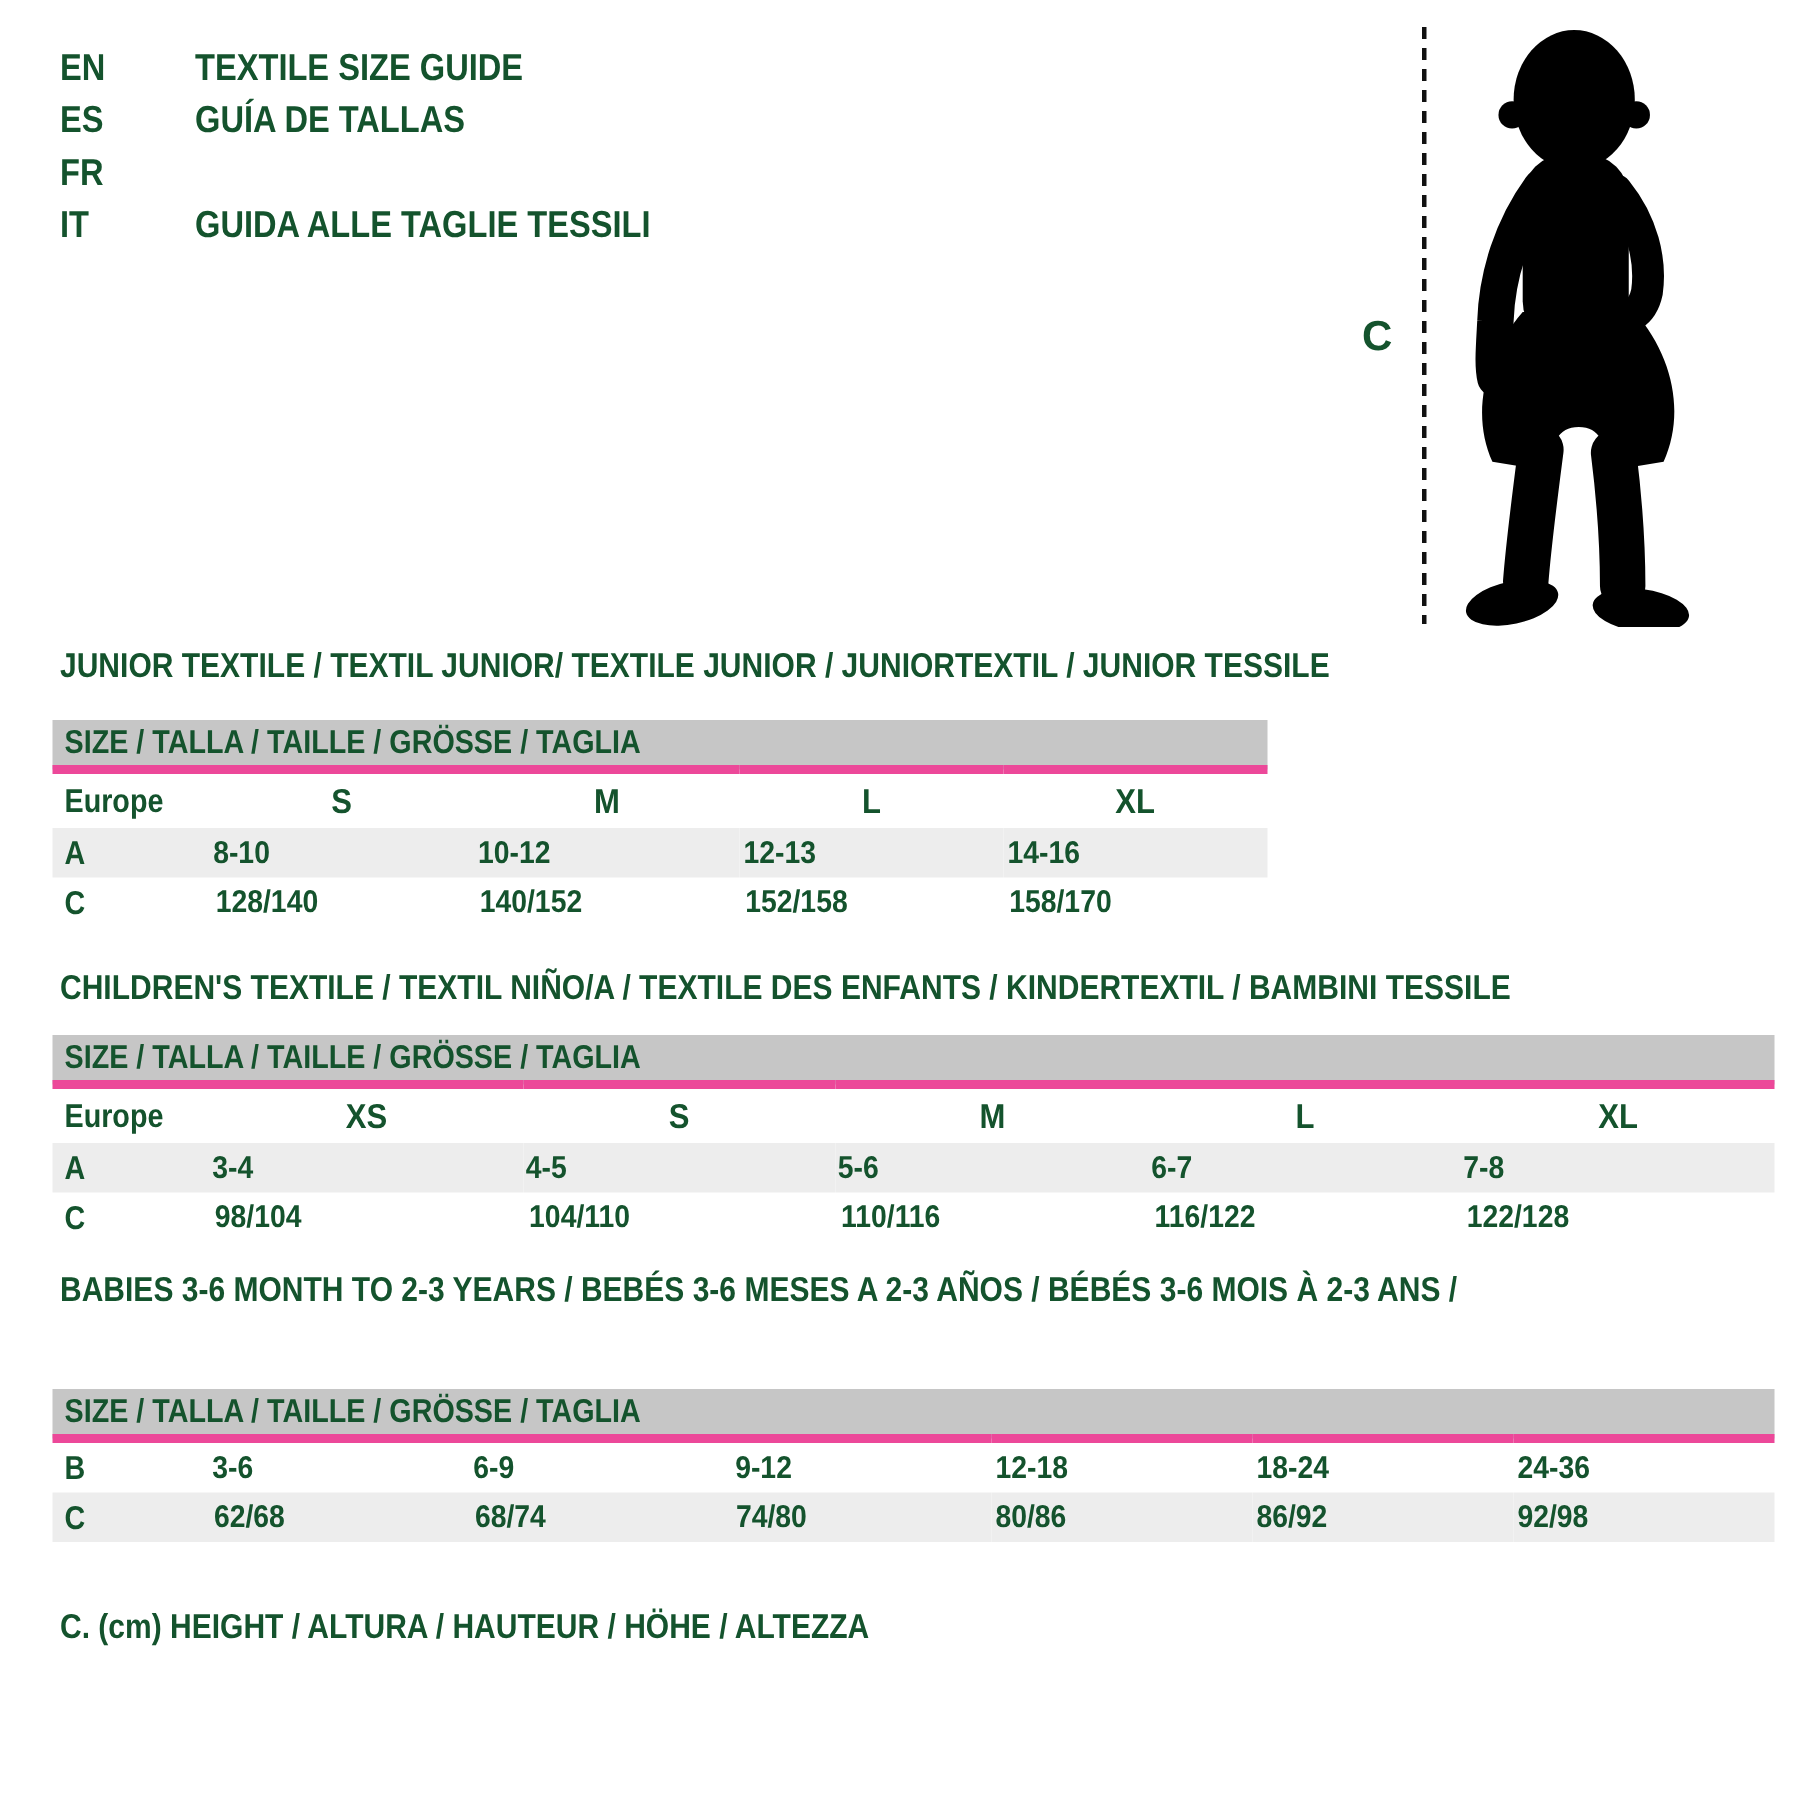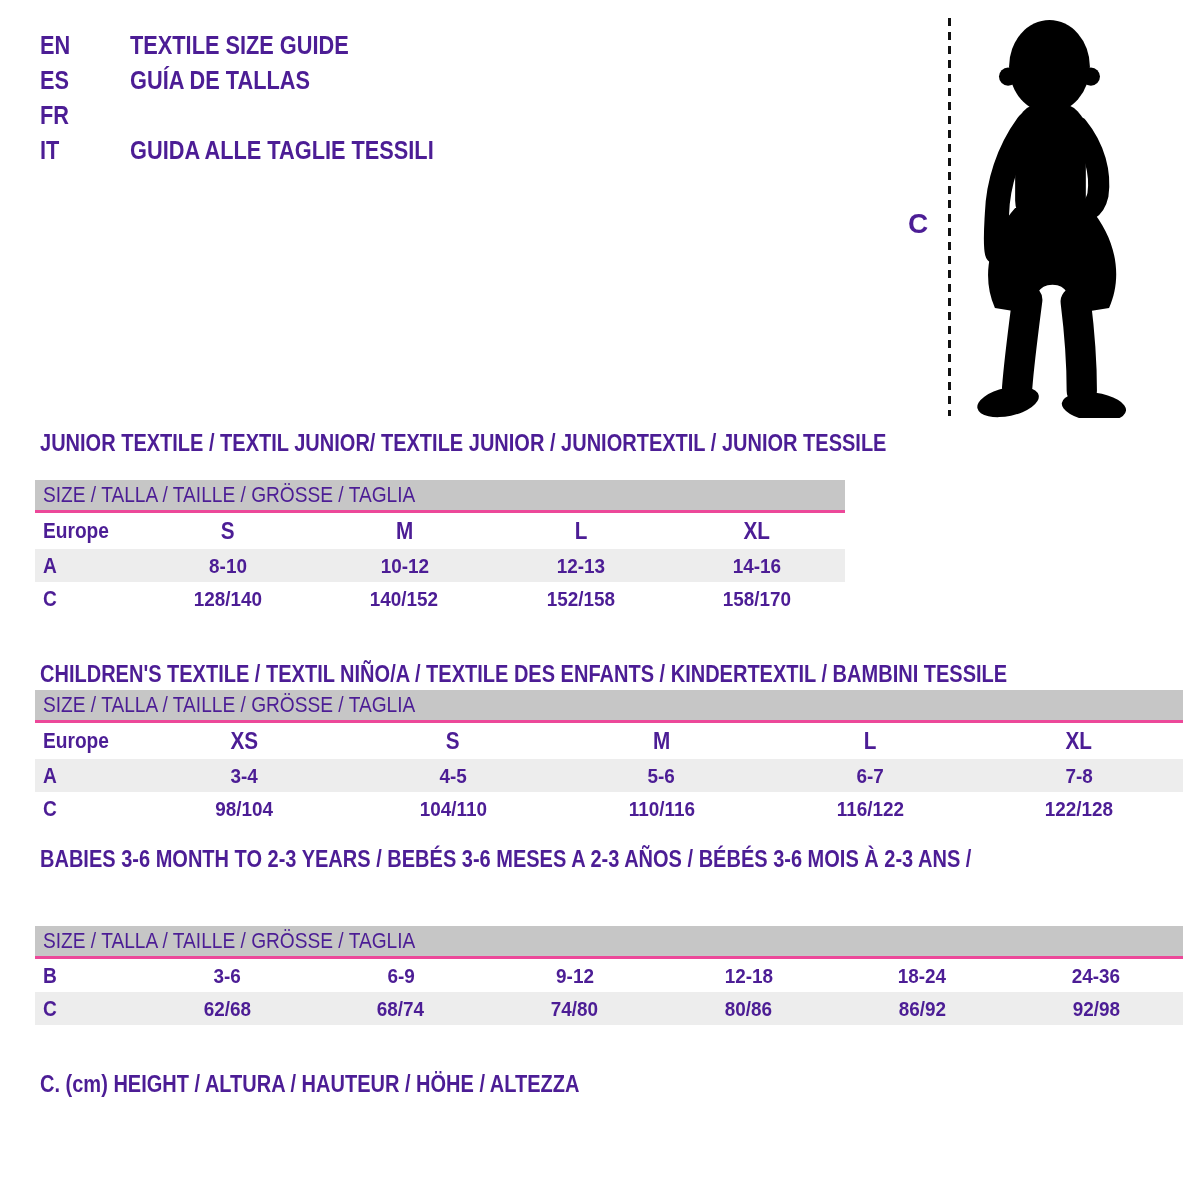--- a/index.html
+++ b/index.html
@@ -1,18 +1,18 @@
 <!DOCTYPE html>
 <html><head>
 <meta charset="utf-8">
 <style>
   html,body { margin:0; padding:0; background:#ffffff; }
   .page {
     position:relative; width:1200px; height:1172px; background:#ffffff;
-    font-family:"Liberation Sans", sans-serif; color:#4c1d95; overflow:hidden;
+    font-family:"Liberation Sans", sans-serif; color:#14532d; overflow:hidden;
   }
   
   .sq  { display:inline-block; transform:scaleX(0.87); transform-origin:0 50%; white-space:nowrap; }
   .sqc { display:inline-block; transform:scaleX(0.90); transform-origin:50% 50%; white-space:nowrap; }
 
   
   .lang-block { position:absolute; left:40px; top:28px; }
   .lang-row   { display:flex; height:35px; align-items:center; }
   .lang-code  { width:78px; font-size:25px; font-weight:700; }
   .lang-title { font-size:25px; font-weight:700;margin-left:12px; }
@@ -21,36 +21,36 @@
   .dash-line {
     position:absolute; left:948px; top:18px; width:3px; height:398px;
     background:repeating-linear-gradient(to bottom,#111 0px,#111 8px,transparent 8px,transparent 14px);
   }
   .figure-label { position:absolute; left:908px; top:208px; font-size:28px; font-weight:700; }
   .toddler { position:absolute; left:966px; top:14px; width:172px; height:404px; }
 
   
   .sec-title { position:absolute; left:40px; font-size:23px; font-weight:700; white-space:nowrap; }
   #s1-title  { top:430px; }
-  #s2-title  { top:645px;margin-top:16px; }
+  #s2-title  { top:645px; }
   #s3-title1 { top:846px; }
   #s3-title2 { top:882px; }
 
   
   table.size-table { position:absolute; border-collapse:collapse; table-layout:fixed; }
   #t1 { left:35px; top:480px; width:810px; }
   #t2 { left:35px; top:690px; width:1148px; }
   #t3 { left:35px; top:926px; width:1148px; }
   .size-table td { padding:0; vertical-align:middle; }
   .hdr td {
-    background:#c6c6c6; height:30px; font-size:22px; font-weight:400;
-    padding-left:8px; border-bottom:3px solid #ec4899;
+    background:#c6c6c6; height:30px; font-size:22px; font-weight:700;
+    padding-left:8px; border-bottom:6px solid #ec4899;
   }
   .sizes-row td { height:36px; font-size:23px; font-weight:700; text-align:center; }
-  .data-row  td { height:33px; font-size:21px; font-weight:700; text-align:center; }
+  .data-row  td { height:33px; font-size:21px; font-weight:700; text-align:left; }
   .size-table td.lbl { text-align:left; padding-left:8px; font-size:22px; }
   .tint td { background:#ededed; }
   col.c-lbl { width:105px; }
 
   
   .legend      { position:absolute; left:40px; top:1066px; }
   .legend-line { font-size:23px; font-weight:700; line-height:37px; height:37px; }
 </style>
 </head>
 <body>

